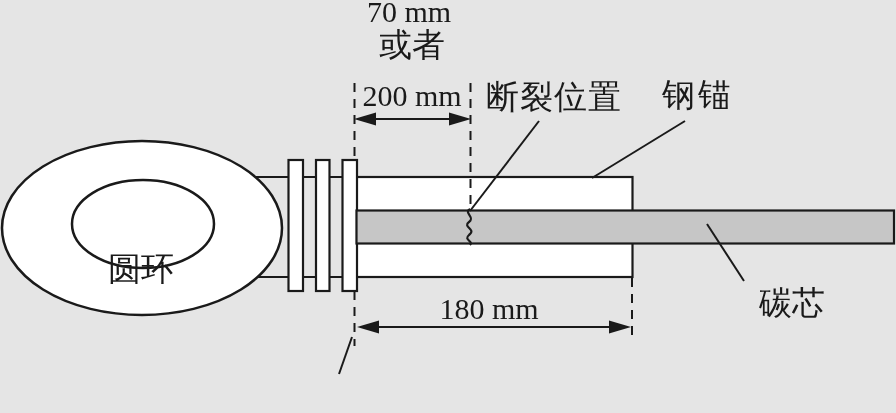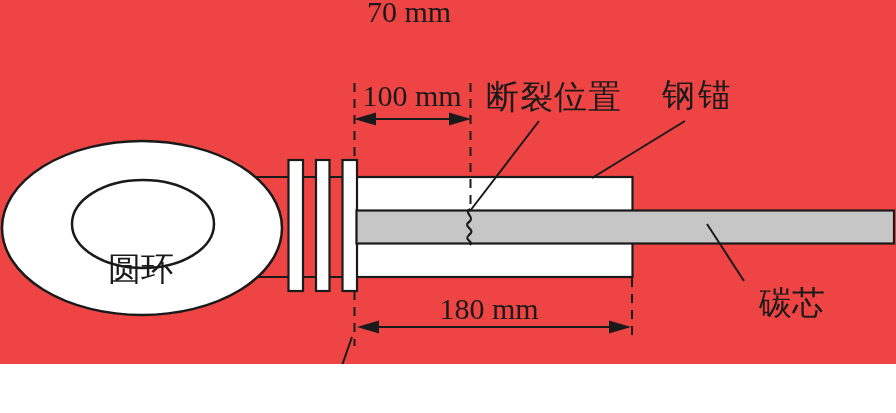--- a/index.html
+++ b/index.html
@@ -1,20 +1,20 @@
 <!DOCTYPE html>
 <html><head>
 <meta charset="utf-8">
 <style>
   html, body { margin: 0; padding: 0; background: #ffffff; }
   .stage {
     position: relative;
     width: 896px;
-    height: 364px;
-    background: #ef4444;
+    height: 413px;
+    background: #e5e5e5;
     overflow: hidden;
     font-family: "Liberation Serif", "DejaVu Serif", serif;
     color: #1a1a1a;
   }
   .stage svg { position: absolute; left: 0; top: 0; }
   .lbl {
     position: absolute;
     white-space: nowrap;
     line-height: 1.05;
     color: #1a1a1a;
@@ -67,22 +67,23 @@
 
       <line x1="539" y1="121" x2="470" y2="211" stroke-width="2"></line>
       <line x1="685" y1="121" x2="592" y2="178" stroke-width="2"></line>
       <line x1="707" y1="224" x2="744" y2="281" stroke-width="2"></line>
       <line x1="352" y1="337" x2="339" y2="374" stroke-width="2"></line>
     </g>
   </svg>
 
   <div class="lbl dim centered" style="left:409px; top:-4px;">70 mm</div>
 
+  <div class="lbl cn centered" style="left:412px; top:28px;">或者</div>
 
-  <div class="lbl dim centered" style="left:412px; top:80px;">100 mm</div>
+  <div class="lbl dim centered" style="left:412px; top:80px;">200 mm</div>
 
   <div class="lbl cn" style="left:486px; top:80px; letter-spacing:1px;">断裂位置</div>
 
   <div class="lbl cn" style="left:662px; top:78px; letter-spacing:3px;">钢锚</div>
 
   <div class="lbl cn centered-both" style="left:141px; top:225px;">圆环</div>
 
   <div class="lbl cn" style="left:726px; top:286px;margin-left:33px;">碳芯</div>
 
   <div class="lbl dim centered" style="left:489px; top:293px;">180 mm</div>

